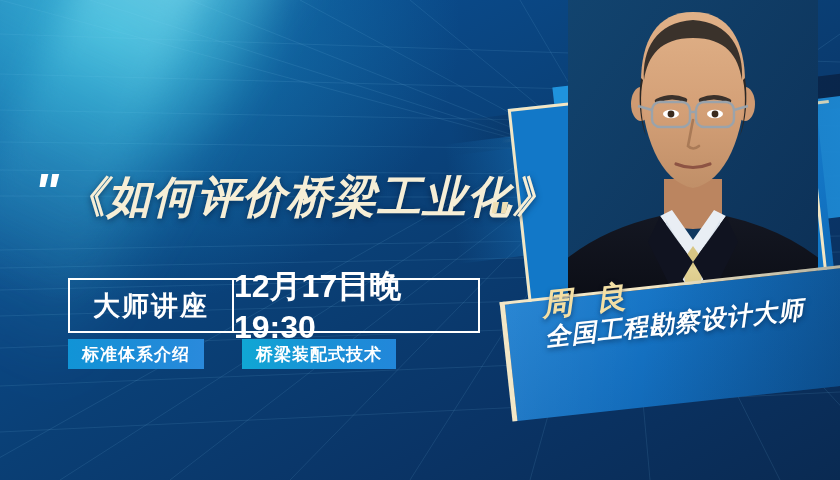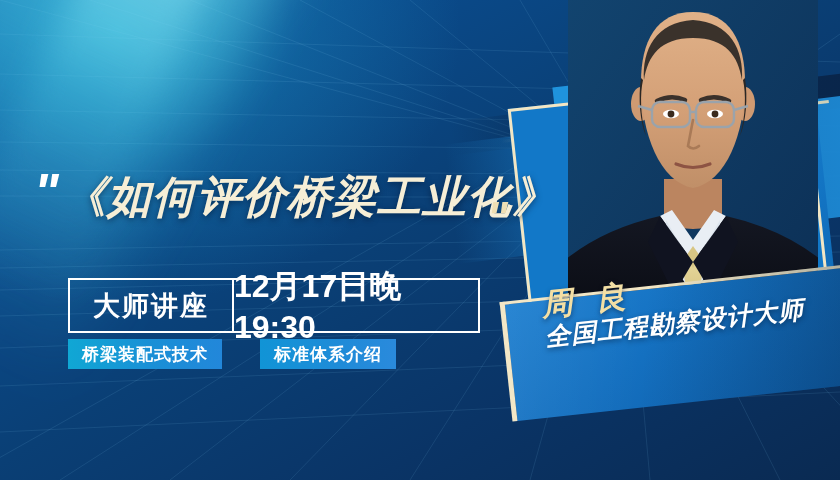--- a/index.html
+++ b/index.html
@@ -301,25 +301,25 @@
   <div class="infobox">
     <div class="ib-left">
       <span>大师讲座</span>
     </div>
     <div class="ib-right">
       <span>12月17日晚19:30</span>
     </div>
   </div>
 
   <div class="tags">
+    <div class="tag t2">
+      <span>标准体系介绍</span>
+    </div>
     <div class="tag t1">
       <span>桥梁装配式技术</span>
-    </div>
-    <div class="tag t2">
-      <span>标准体系介绍</span>
     </div>
   </div>
 
   <div class="name-panel"></div>
   <div class="name-shade"></div>
   <div class="name-text">
     <div class="sp-name">周 良</div>
     <div class="sp-title">全国工程勘察设计大师</div>
   </div>
 

